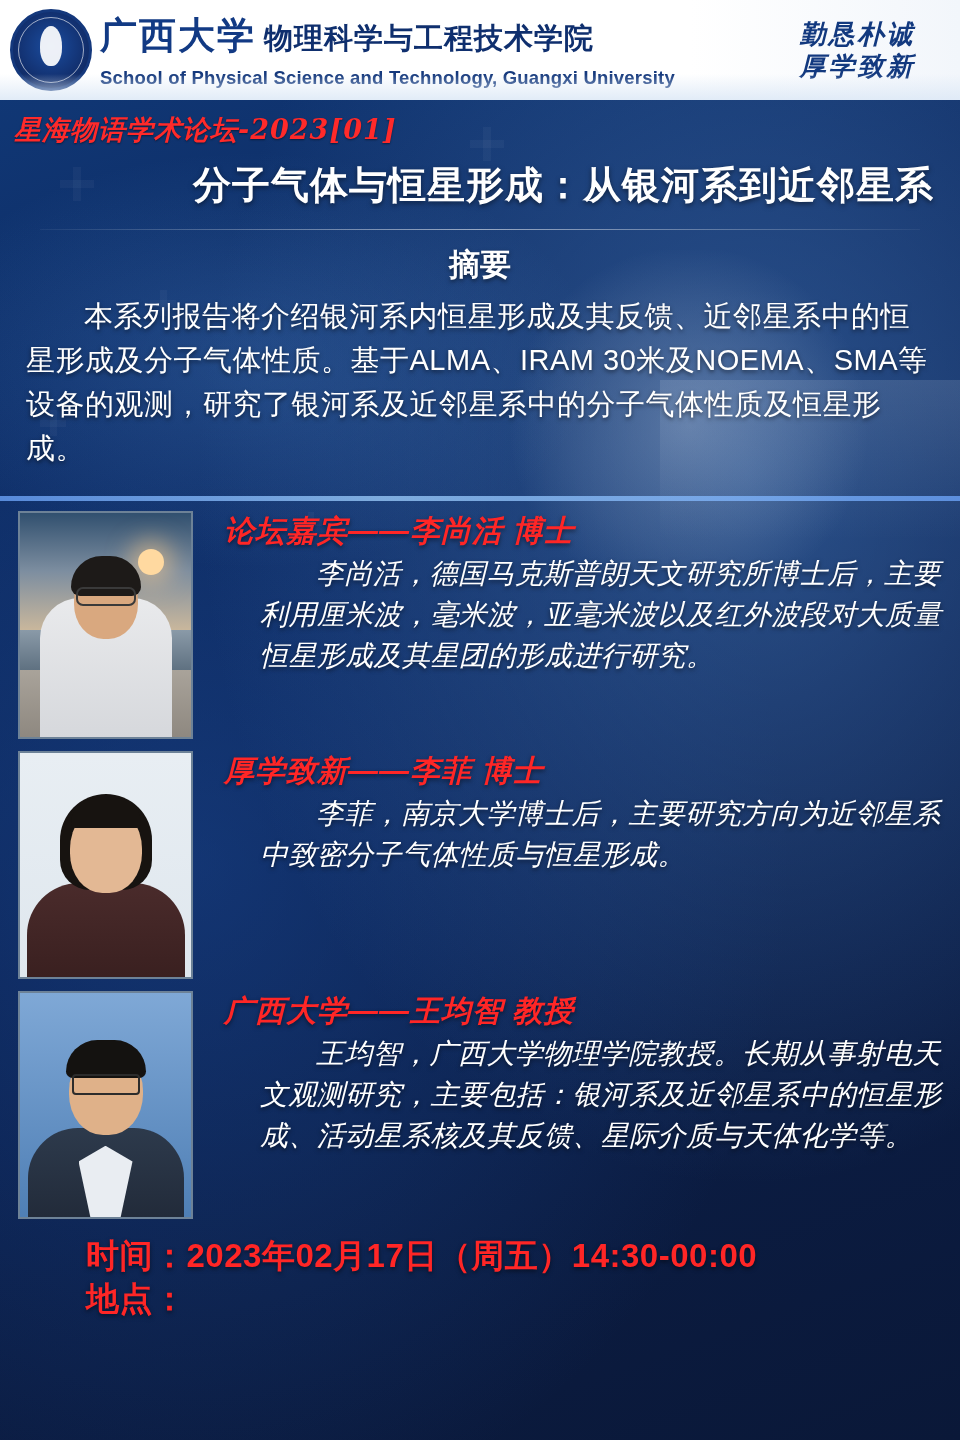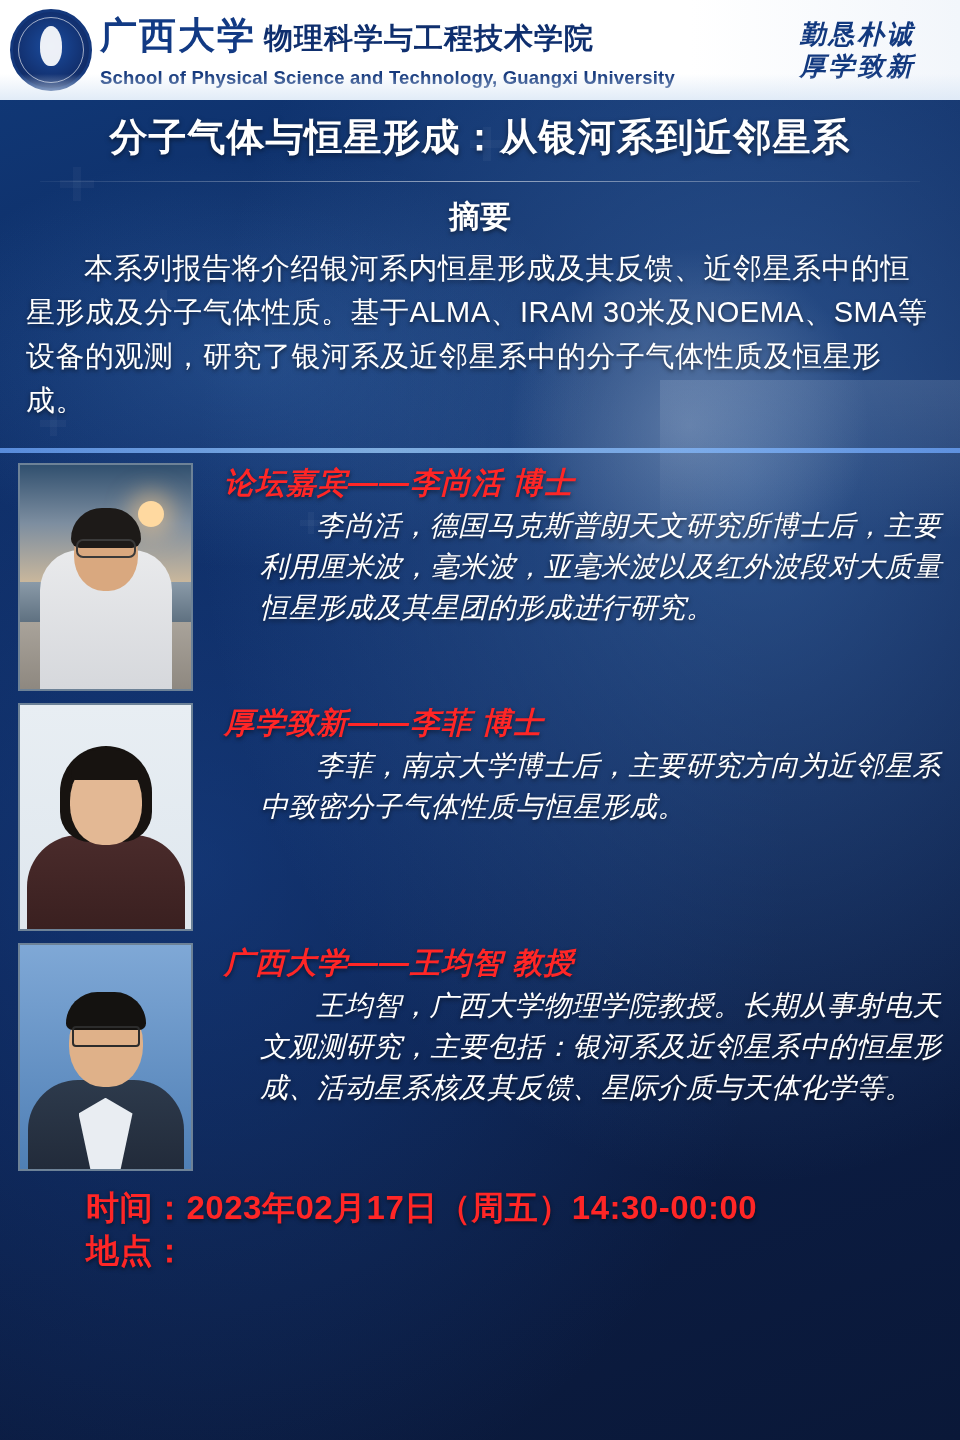--- a/index.html
+++ b/index.html
@@ -157,21 +157,21 @@
     color: #ff2a2a;
     text-shadow: 0 1px 2px rgba(0,0,0,0.45);
     letter-spacing: 1px;
     z-index: 4;
   }
 
   
   .title {
     position: relative;
     z-index: 4;
-    text-align: center;
+    text-align: right;
     color: #ffffff;
     font-size: 38px;
     font-weight: 700;
     letter-spacing: 1px;
     margin: 12px 26px 0 26px;
     text-shadow: 0 2px 5px rgba(0,0,0,0.5);
   }
   .title-rule {
     position: relative;
     z-index: 4;
@@ -352,20 +352,21 @@
       </div>
       <div class="head-en">School of Physical Science and Technology, Guangxi University</div>
     </div>
     <div class="motto">
       <div>勤恳朴诚</div>
       <div>厚学致新</div>
     </div>
     <div class="header-wave"></div>
   </div>
 
+  <div class="series-tag">星海物语学术论坛-2023[01]</div>
 
   <div class="title">分子气体与恒星形成：从银河系到近邻星系</div>
   <div class="title-rule"></div>
 
   <div class="abstract-head">摘要</div>
   <div class="abstract-body">本系列报告将介绍银河系内恒星形成及其反馈、近邻星系中的恒星形成及分子气体性质。基于ALMA、IRAM 30米及NOEMA、SMA等设备的观测，研究了银河系及近邻星系中的分子气体性质及恒星形成。</div>
 
   <div class="band"></div>
 
   <div class="speakers">

